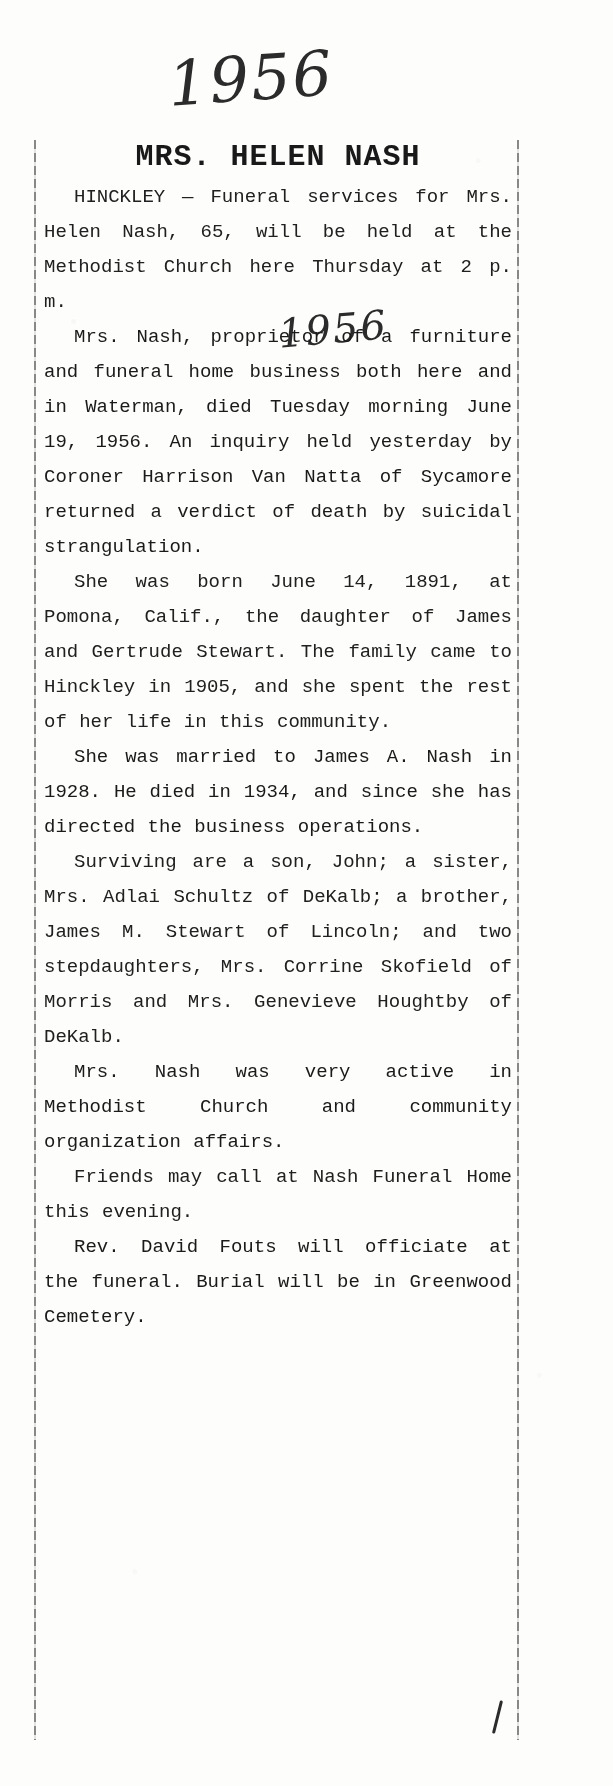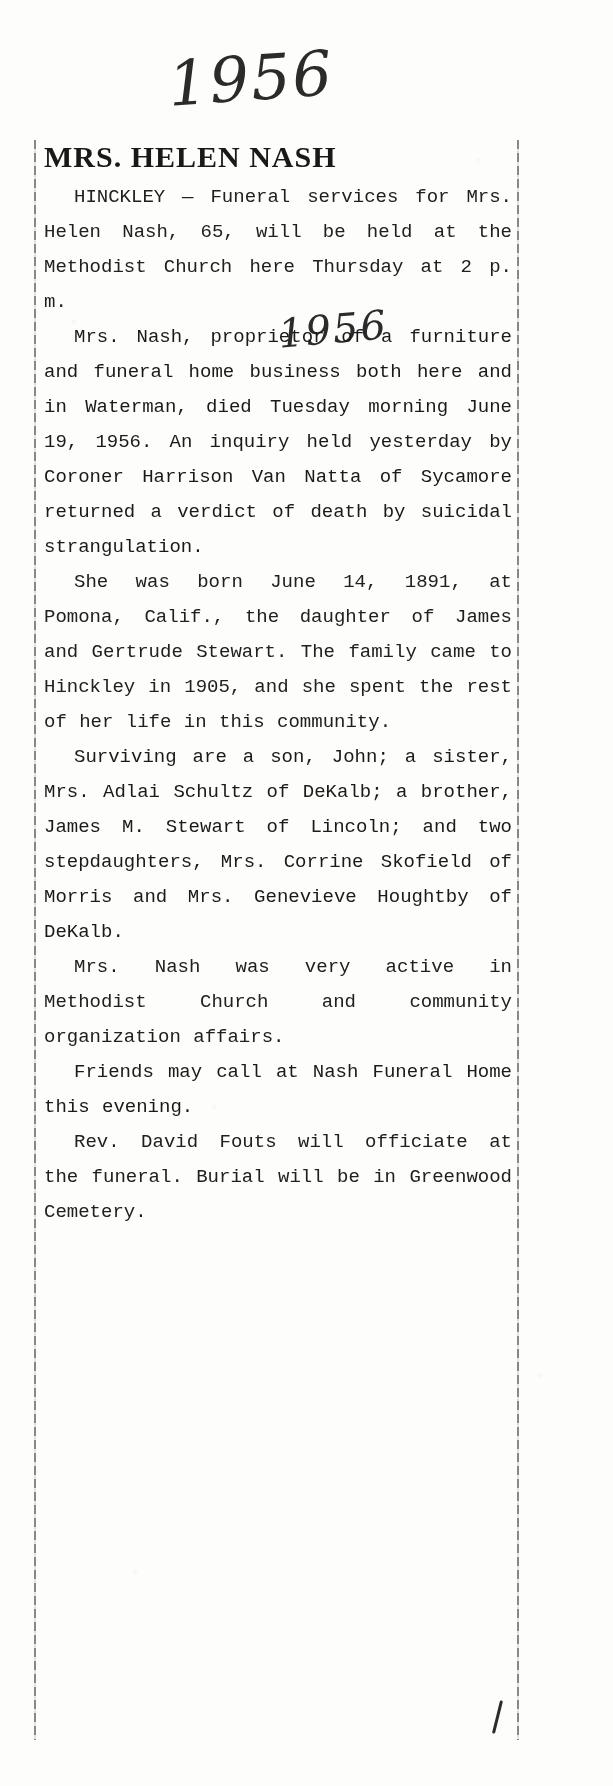--- a/index.html
+++ b/index.html
@@ -77,25 +77,25 @@
   #col-rule-right { left: 517px; }
 
   .article {
     position: absolute;
     left: 44px;
     top: 140px;
     width: 468px;
   }
 
   .headline {
-    font-family: Liberation Serif, serif;
+    font-family: Liberation Mono, monospace;
     font-weight: bold;
     font-size: 30px;
     letter-spacing: 1px;
-    text-align: left;
+    text-align: center;
     color: #191919;
     margin: 0 0 6px 0;
     white-space: nowrap;
   }
 
   .para {
     font-family: Liberation Mono, monospace;
     font-size: 19px;
     line-height: 35px;
     color: #1d1d1d;
@@ -142,20 +142,21 @@
   <div class="article">
 
     <h1 class="headline">MRS. HELEN NASH</h1>
 
     <p class="para"><span class="indent"></span><span>HINCKLEY — Funeral services for Mrs. Helen Nash, 65, will be held at the Methodist Church here Thursday at 2 p. m.</span></p>
 
     <p class="para p-gap-1"><span class="indent"></span><span>Mrs. Nash, proprietor of a furniture and funeral home business both here and in Waterman, died Tuesday morning June 19, 1956. An inquiry held yesterday by Coroner Harrison Van Natta of Sycamore returned a verdict of death by suicidal strangulation.</span></p>
 
     <p class="para p-gap-1"><span class="indent"></span><span>She was born June 14, 1891, at Pomona, Calif., the daughter of James and Gertrude Stewart. The family came to Hinckley in 1905, and she spent the rest of her life in this community.</span></p>
 
+    <p class="para p-gap-1"><span class="indent"></span><span>She was married to James A. Nash in 1928. He died in 1934, and since she has directed the business operations.</span></p>
 
     <p class="para p-gap-1"><span class="indent"></span><span>Surviving are a son, John; a sister, Mrs. Adlai Schultz of DeKalb; a brother, James M. Stewart of Lincoln; and two stepdaughters, Mrs. Corrine Skofield of Morris and Mrs. Genevieve Houghtby of DeKalb.</span></p>
 
     <p class="para p-gap-1"><span class="indent"></span><span>Mrs. Nash was very active in Methodist Church and community organization affairs.</span></p>
 
     <p class="para p-gap-1"><span class="indent"></span><span>Friends may call at Nash Funeral Home this evening.</span></p>
 
     <p class="para p-gap-1"><span class="indent"></span><span>Rev. David Fouts will officiate at the funeral. Burial will be in Greenwood Cemetery.</span></p>
 
   </div>

